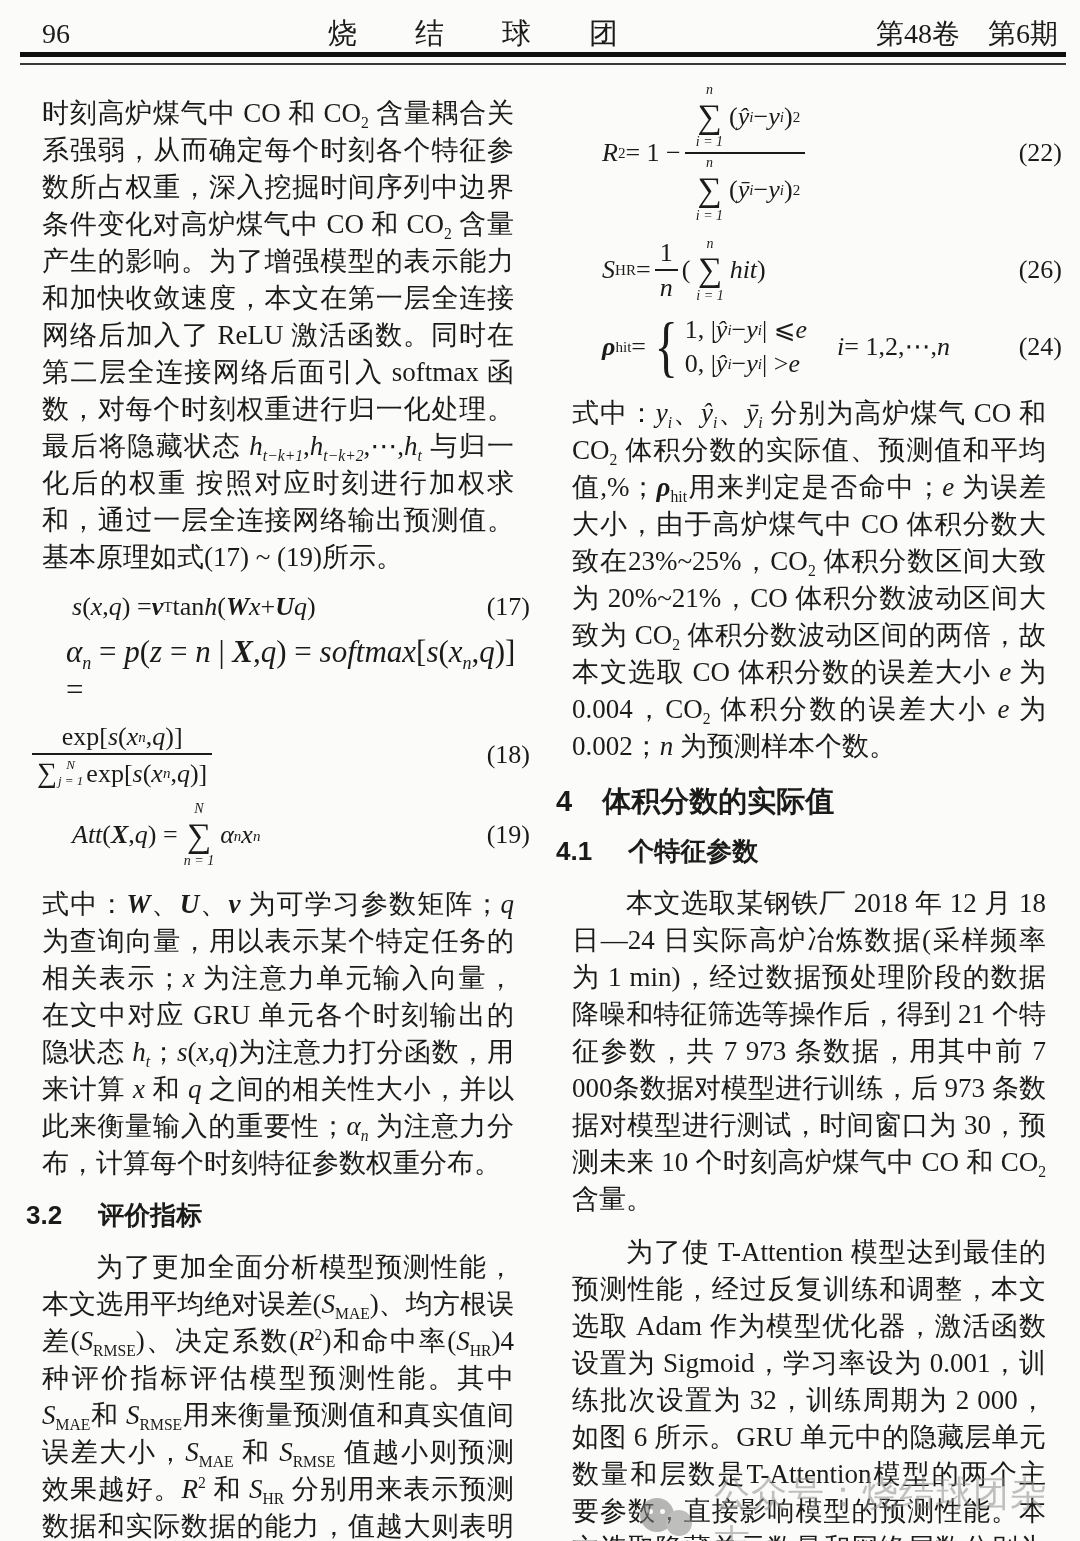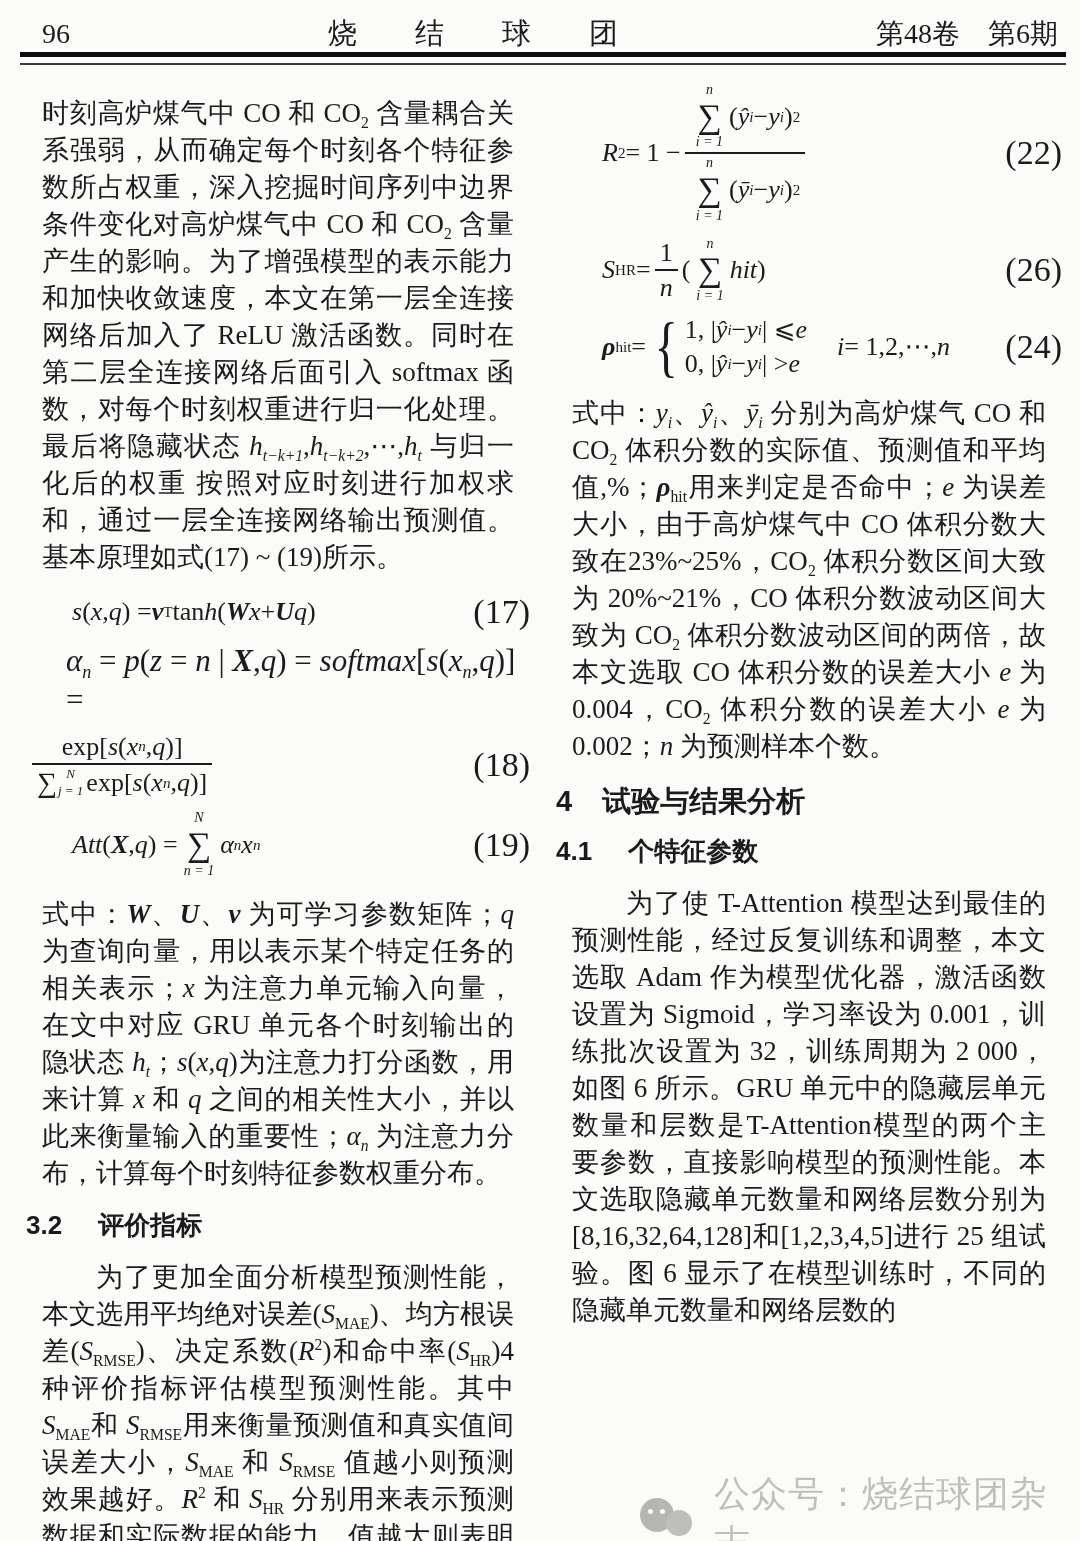--- a/index.html
+++ b/index.html
@@ -16,21 +16,21 @@
   .para{margin:16px;text-align:justify;}
   .ind{text-indent:2em;}
   .mi{font-style:italic;}
   .mb{font-style:italic;font-weight:bold;}
   sup{font-size:0.58em;line-height:0;}
   sub{font-size:0.58em;line-height:0;}
   
   .fm{display:flex;align-items:center;margin:10px 0;line-height:1.18;}
   .fm-body{display:inline-flex;align-items:center;margin-left:46px;font-size:26px;flex-wrap:nowrap;}
   .fm-body.flush{margin-left:2px;}
-  .fm-tag{margin-left:auto;font-size:34px;flex:none;}
+  .fm-tag{margin-left:auto;font-size:26px;flex:none;}
   .f18l1{margin:10px 0 2px 40px;font-size:31px;line-height:1.25;}
   .frac{display:inline-flex;flex-direction:column;align-items:center;text-align:center;
         vertical-align:middle;margin:0 4px;}
   .frac .num,.frac .den{display:inline-flex;align-items:center;justify-content:center;
         padding:1px 5px;line-height:1.2;}
   .frac .den{border-top:2px solid #1b1b1b;}
   .sum{display:inline-flex;flex-direction:column;align-items:center;margin:0 6px;line-height:1;}
   .sum .lim{font-size:14px;font-style:italic;line-height:1.2;}
   .sum .sym{font-size:34px;line-height:1.05;}
   .ssw{display:inline-flex;align-items:center;margin-right:3px;}
@@ -269,28 +269,29 @@
           <span class="mi">i</span>
           <span> = 1,2,⋯,</span>
           <span class="mi">n</span>
         </span>
       <span class="fm-tag">(24)</span>
     </div>
 
     <p class="para"><span>式中：</span><span class="mi">y</span><sub class="mi">i</sub><span>、</span><span class="mi">ŷ</span><sub class="mi">i</sub><span>、</span><span class="mi">ȳ</span><sub class="mi">i</sub><span> 分别为高炉煤气 CO 和 CO</span><sub>2</sub><span> 体积分数的实际值、预测值和平均值,%；</span><span class="mb">ρ</span><sub>hit</sub><span>用来判定是否命中；</span><span class="mi">e</span><span> 为误差大小，由于高炉煤气中 CO 体积分数大致在23%~25%，CO</span><sub>2</sub><span> 体积分数区间大致为 20%~21%，CO 体积分数波动区间大致为 CO</span><sub>2</sub><span> 体积分数波动区间的两倍，故本文选取 CO 体积分数的误差大小 </span><span class="mi">e</span><span> 为 0.004，CO</span><sub>2</sub><span> 体积分数的误差大小 </span><span class="mi">e</span><span> 为 0.002；</span><span class="mi">n</span><span> 为预测样本个数。</span></p>
 
     <h2 class="h-main">
-      <span class="h-n">4</span><span>试验与结果分析</span>
+      <span class="h-n">4</span><span>体积分数的实际值</span>
     </h2>
 
 
     <h3 class="h-sub">
       <span class="h-n">4.1</span><span>个特征参数</span>
     </h3>
 
+    <p class="para ind"><span>本文选取某钢铁厂 2018 年 12 月 18 日—24 日实际高炉冶炼数据(采样频率为 1 min)，经过数据预处理阶段的数据降噪和特征筛选等操作后，得到 21 个特征参数，共 7 973 条数据，用其中前 7 000条数据对模型进行训练，后 973 条数据对模型进行测试，时间窗口为 30，预测未来 10 个时刻高炉煤气中 CO 和 CO</span><sub>2</sub><span> 含量。</span></p>
     <p class="para ind"><span>为了使 T-Attention 模型达到最佳的预测性能，经过反复训练和调整，本文选取 Adam 作为模型优化器，激活函数设置为 Sigmoid，学习率设为 0.001，训练批次设置为 32，训练周期为 2 000，如图 6 所示。GRU 单元中的隐藏层单元数量和层数是T-Attention模型的两个主要参数，直接影响模型的预测性能。本文选取隐藏单元数量和网络层数分别为[8,16,32,64,128]和[1,2,3,4,5]进行 25 组试验。图 6 显示了在模型训练时，不同的隐藏单元数量和网络层数的 </span></p>
   </div>
 
   <div class="watermark">
     <span class="wm-icons">
         <i class="c1"></i>
         <i class="c2"></i>
       </span>
     <span class="wm-text">公众号：烧结球团杂志</span>
   </div>

